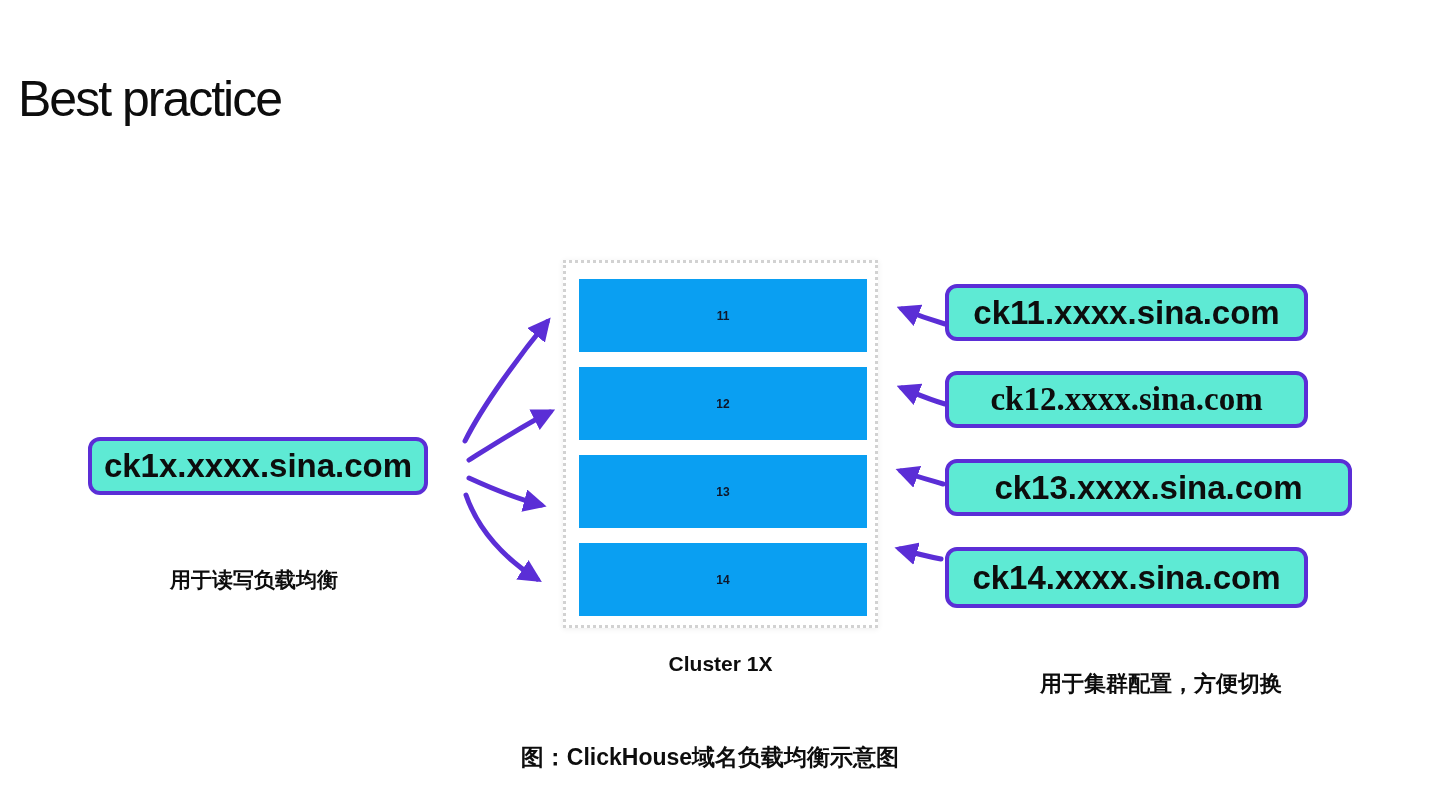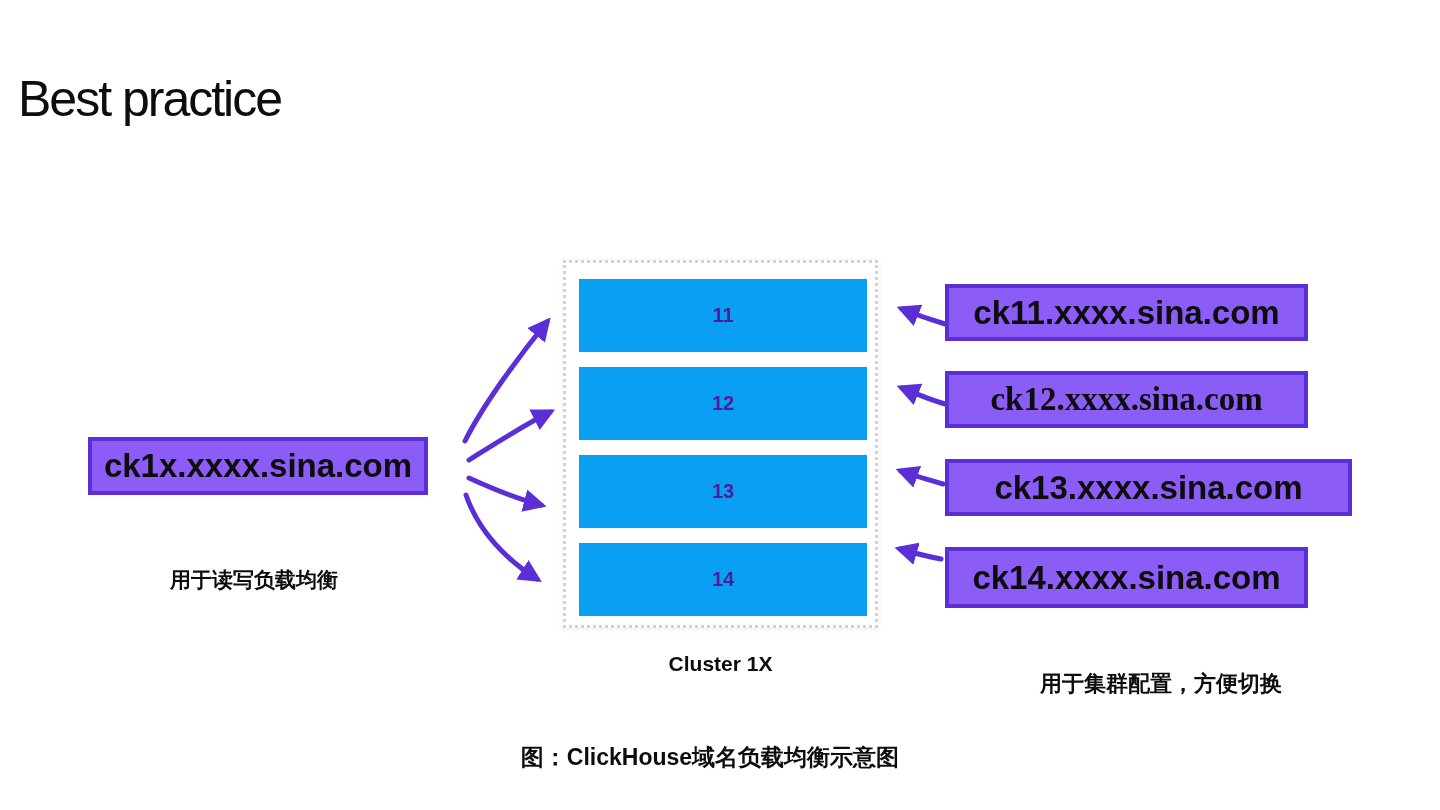--- a/index.html
+++ b/index.html
@@ -23,39 +23,39 @@
   
   .cluster-box {
     left: 563px; top: 260px; width: 315px; height: 368px;
     background: #ffffff;
     border: 3px dotted var(--cluster-border, #d2d2d2);
     box-shadow: 0 1px 6px rgba(0,0,0,0.07);
   }
   .cluster-node {
     position: absolute; left: 13px; width: 288px; height: 73px;
     background: var(--node-blue, #0a9ff2);
-    color: #4c1d95; font-size: 20px; font-weight: 700;
+    color: #0f172a; font-size: 12px; font-weight: 700;
     display: flex; align-items: center; justify-content: center;
   }
   .node-1 { top: 16px; }
   .node-2 { top: 104px; }
   .node-3 { top: 192px; }
   .node-4 { top: 280px; }
 
   .cluster-label {
     left: 563px; top: 652px; width: 315px;
     text-align: center;
     font-size: 21px; font-weight: 700; color: #0d0d0d;
   }
 
   
   .domain-box {
     border: 4px solid var(--arrow-purple, #5b2ed6);
-    border-radius: 0;
-    background: #8b5cf6;
+    border-radius: 12px;
+    background: #5eead4;
     display: flex; align-items: center; justify-content: center;
     font-size: 33px; font-weight: 700; color: #0d0d0d;
     white-space: nowrap;
   }
   .write-domain-box { left: 88px; top: 437px; width: 340px; height: 58px; }
   .rbox-1 { left: 945px; top: 284px; width: 363px; height: 57px; }
   .rbox-2 { left: 945px; top: 371px; width: 363px; height: 57px; font-family: Liberation Serif, serif; }
   .rbox-3 { left: 945px; top: 459px; width: 407px; height: 57px; }
   .rbox-4 { left: 945px; top: 547px; width: 363px; height: 61px; }
 

